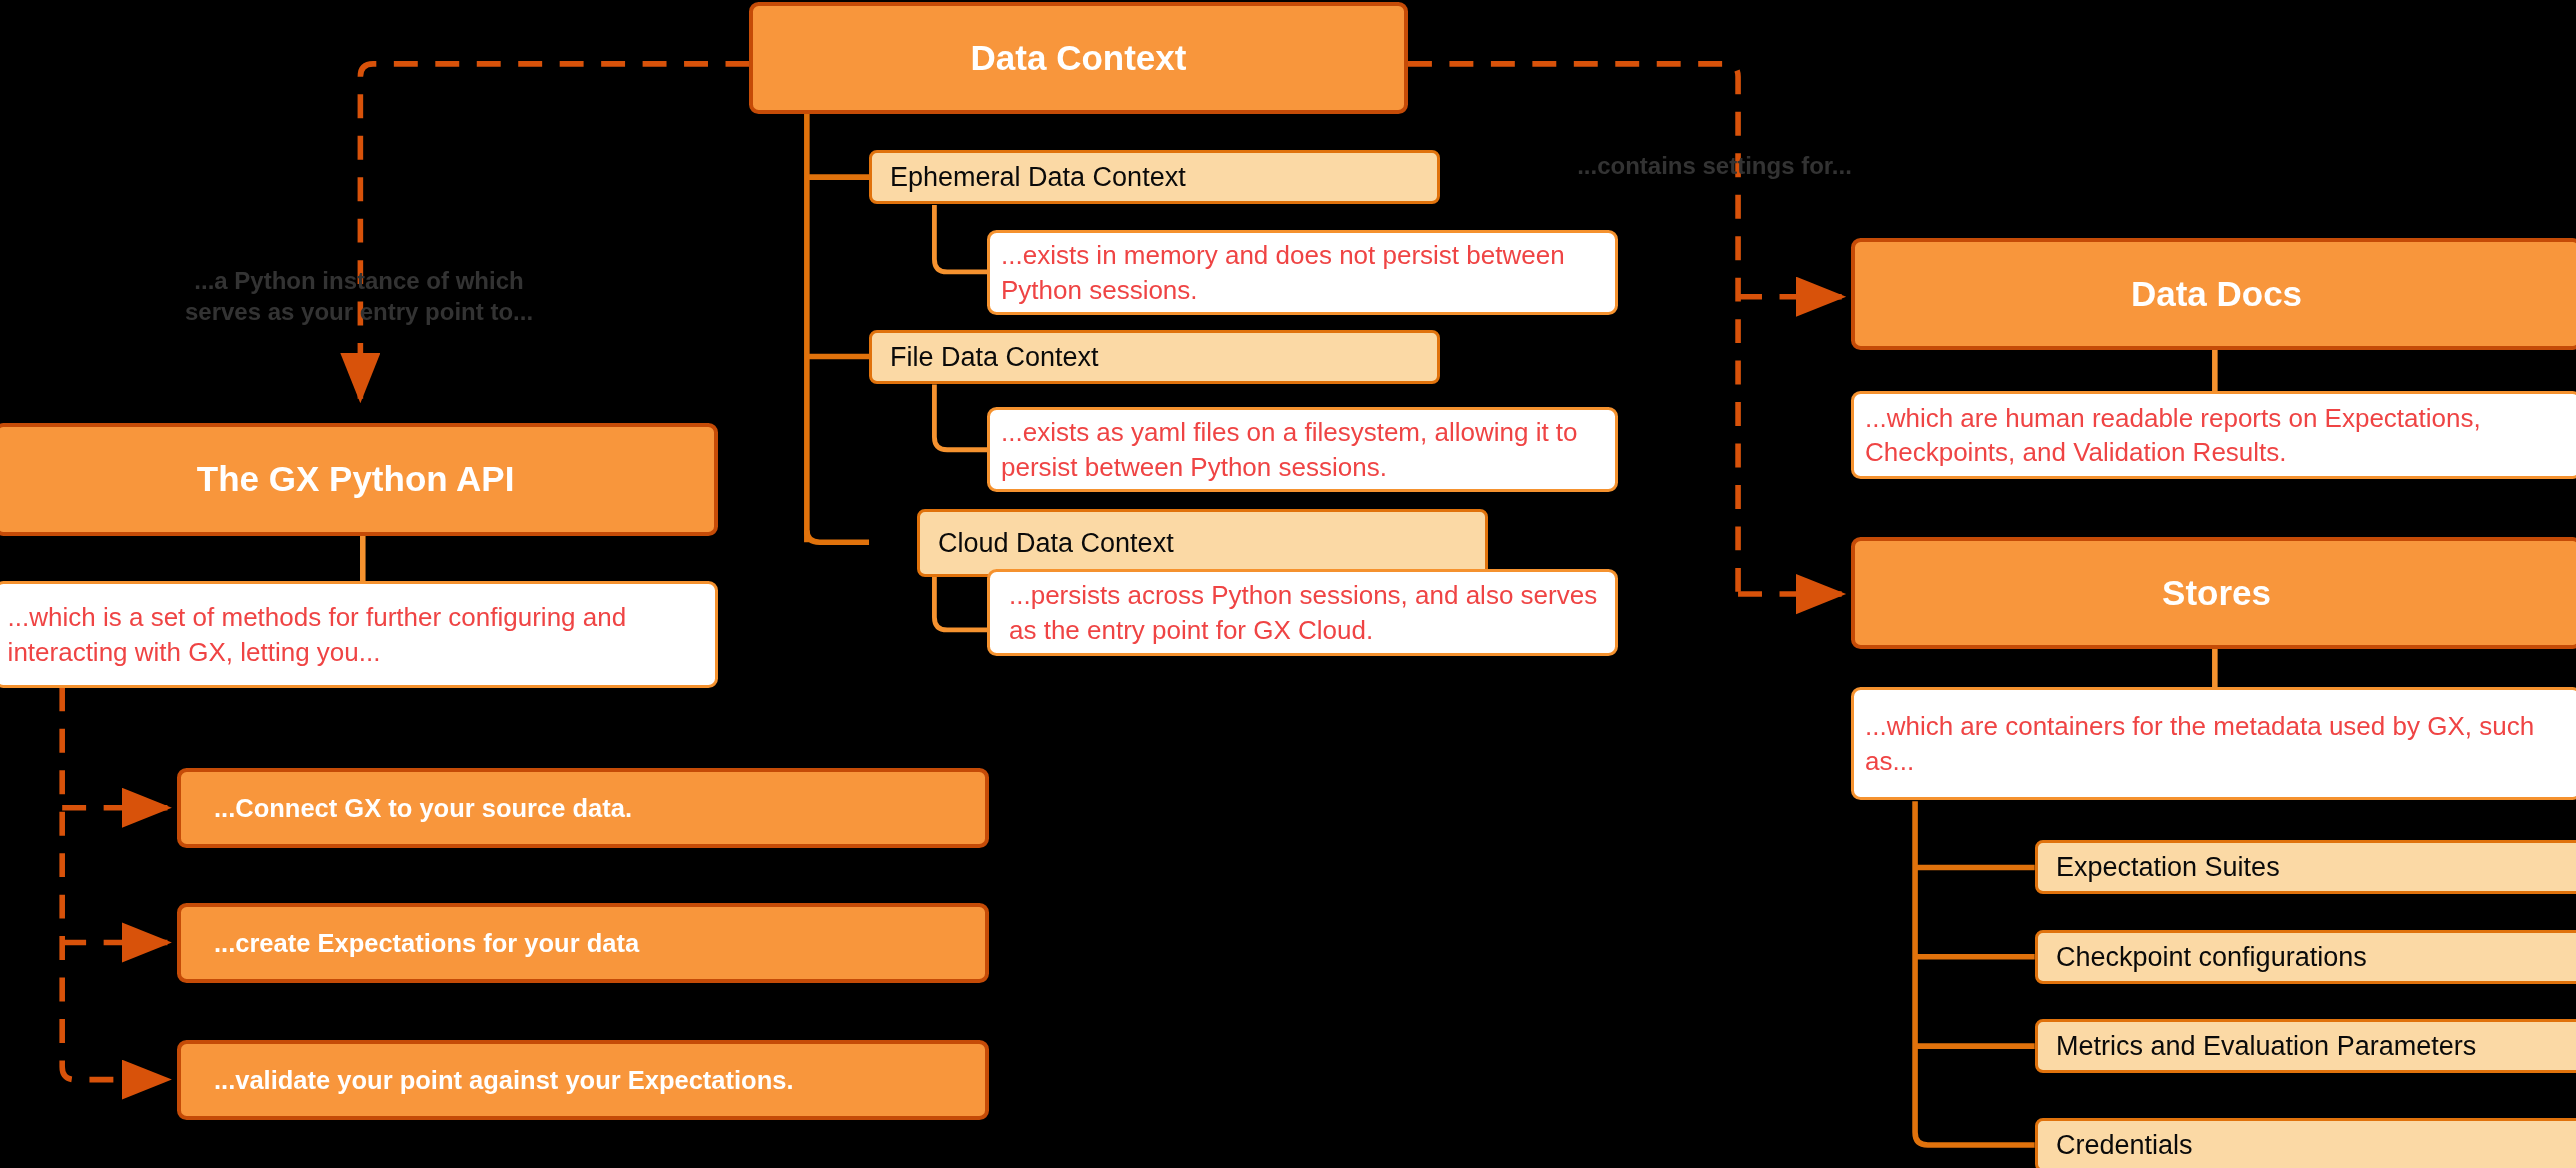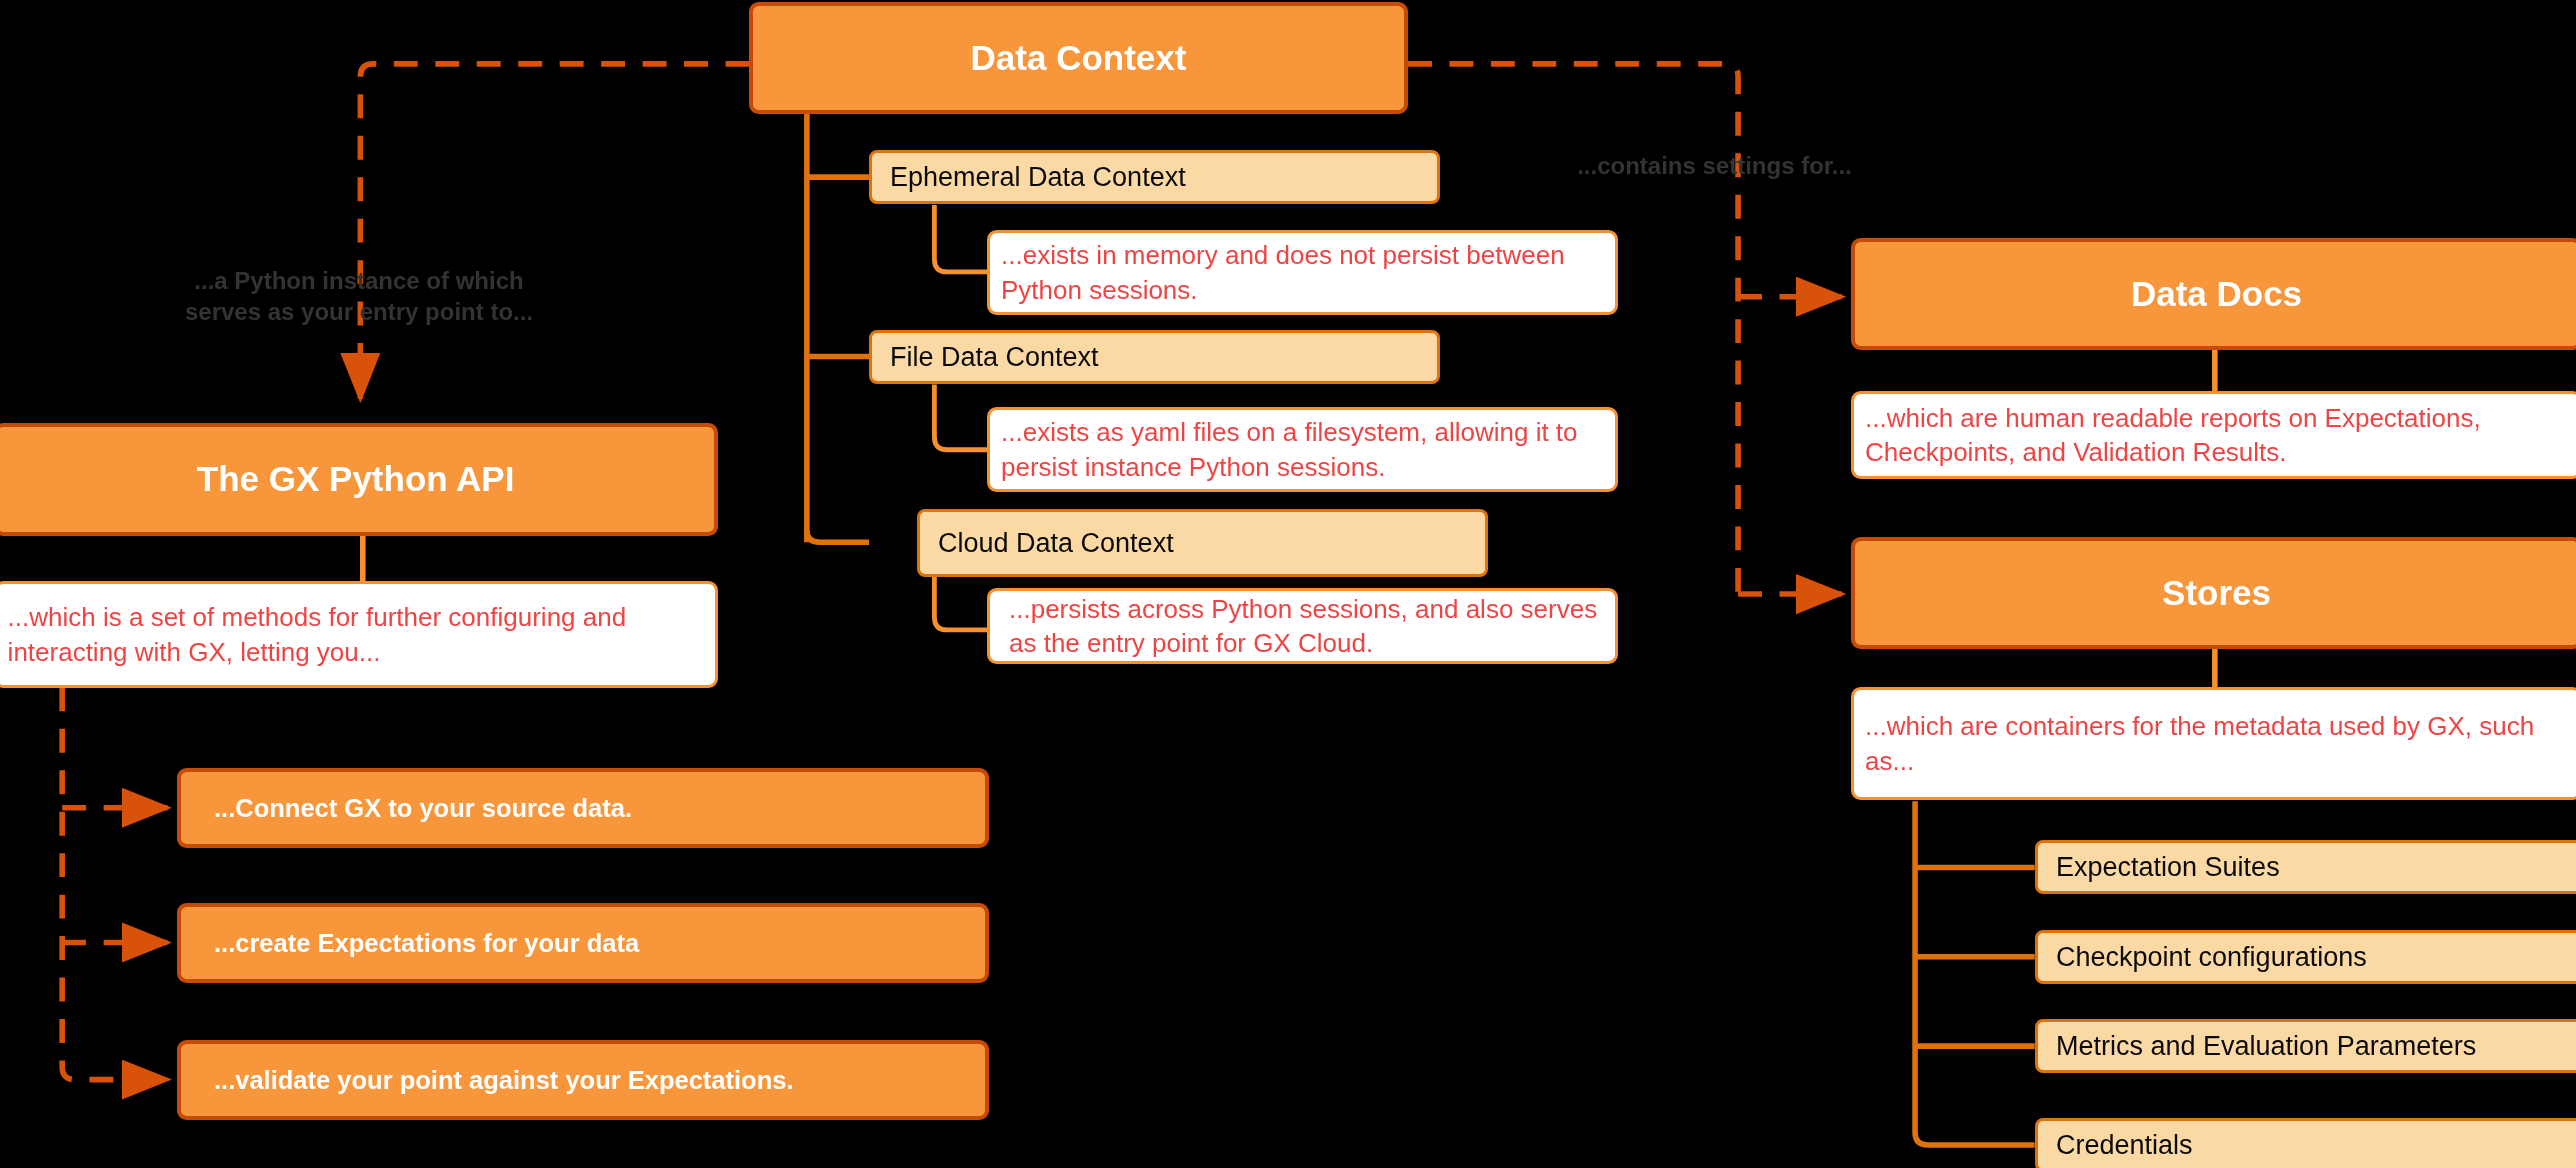--- a/index.html
+++ b/index.html
@@ -103,28 +103,28 @@
 
   <div class="node n-white" style="left:987px;top:230px;width:631px;height:85px;">
     <span class="txt">...exists in memory and does not persist between Python sessions.</span>
   </div>
 
   <div class="node n-tan" style="left:869px;top:330px;width:571px;height:54px;">
     <span class="txt">File Data Context</span>
   </div>
 
   <div class="node n-white" style="left:987px;top:407px;width:631px;height:85px;">
-    <span class="txt">...exists as yaml files on a filesystem, allowing it to persist instance Python sessions.</span>
+    <span class="txt">...exists as yaml files on a filesystem, allowing it to persist between Python sessions.</span>
   </div>
 
   <div class="node n-tan" style="left:917px;top:509px;width:571px;height:68px;">
     <span class="txt">Cloud Data Context</span>
   </div>
 
-  <div class="node n-white" style="left:987px;top:588px;width:631px;height:76px;padding-left:19px;">
+  <div class="node n-white" style="left:987px;top:569px;width:631px;height:87px;padding-left:19px;">
     <span class="txt">...persists across Python sessions, and also serves as the entry point for GX Cloud.</span>
   </div>
 
   <div class="node n-primary" style="left:-6.4px;top:423px;width:724px;height:113px;">
     <span class="txt">The GX Python API</span>
   </div>
 
   <div class="node n-white" style="left:-6.4px;top:581px;width:724px;height:107px;">
     <span class="txt">...which is a set of methods for further configuring and interacting with GX, letting you...</span>
   </div>

